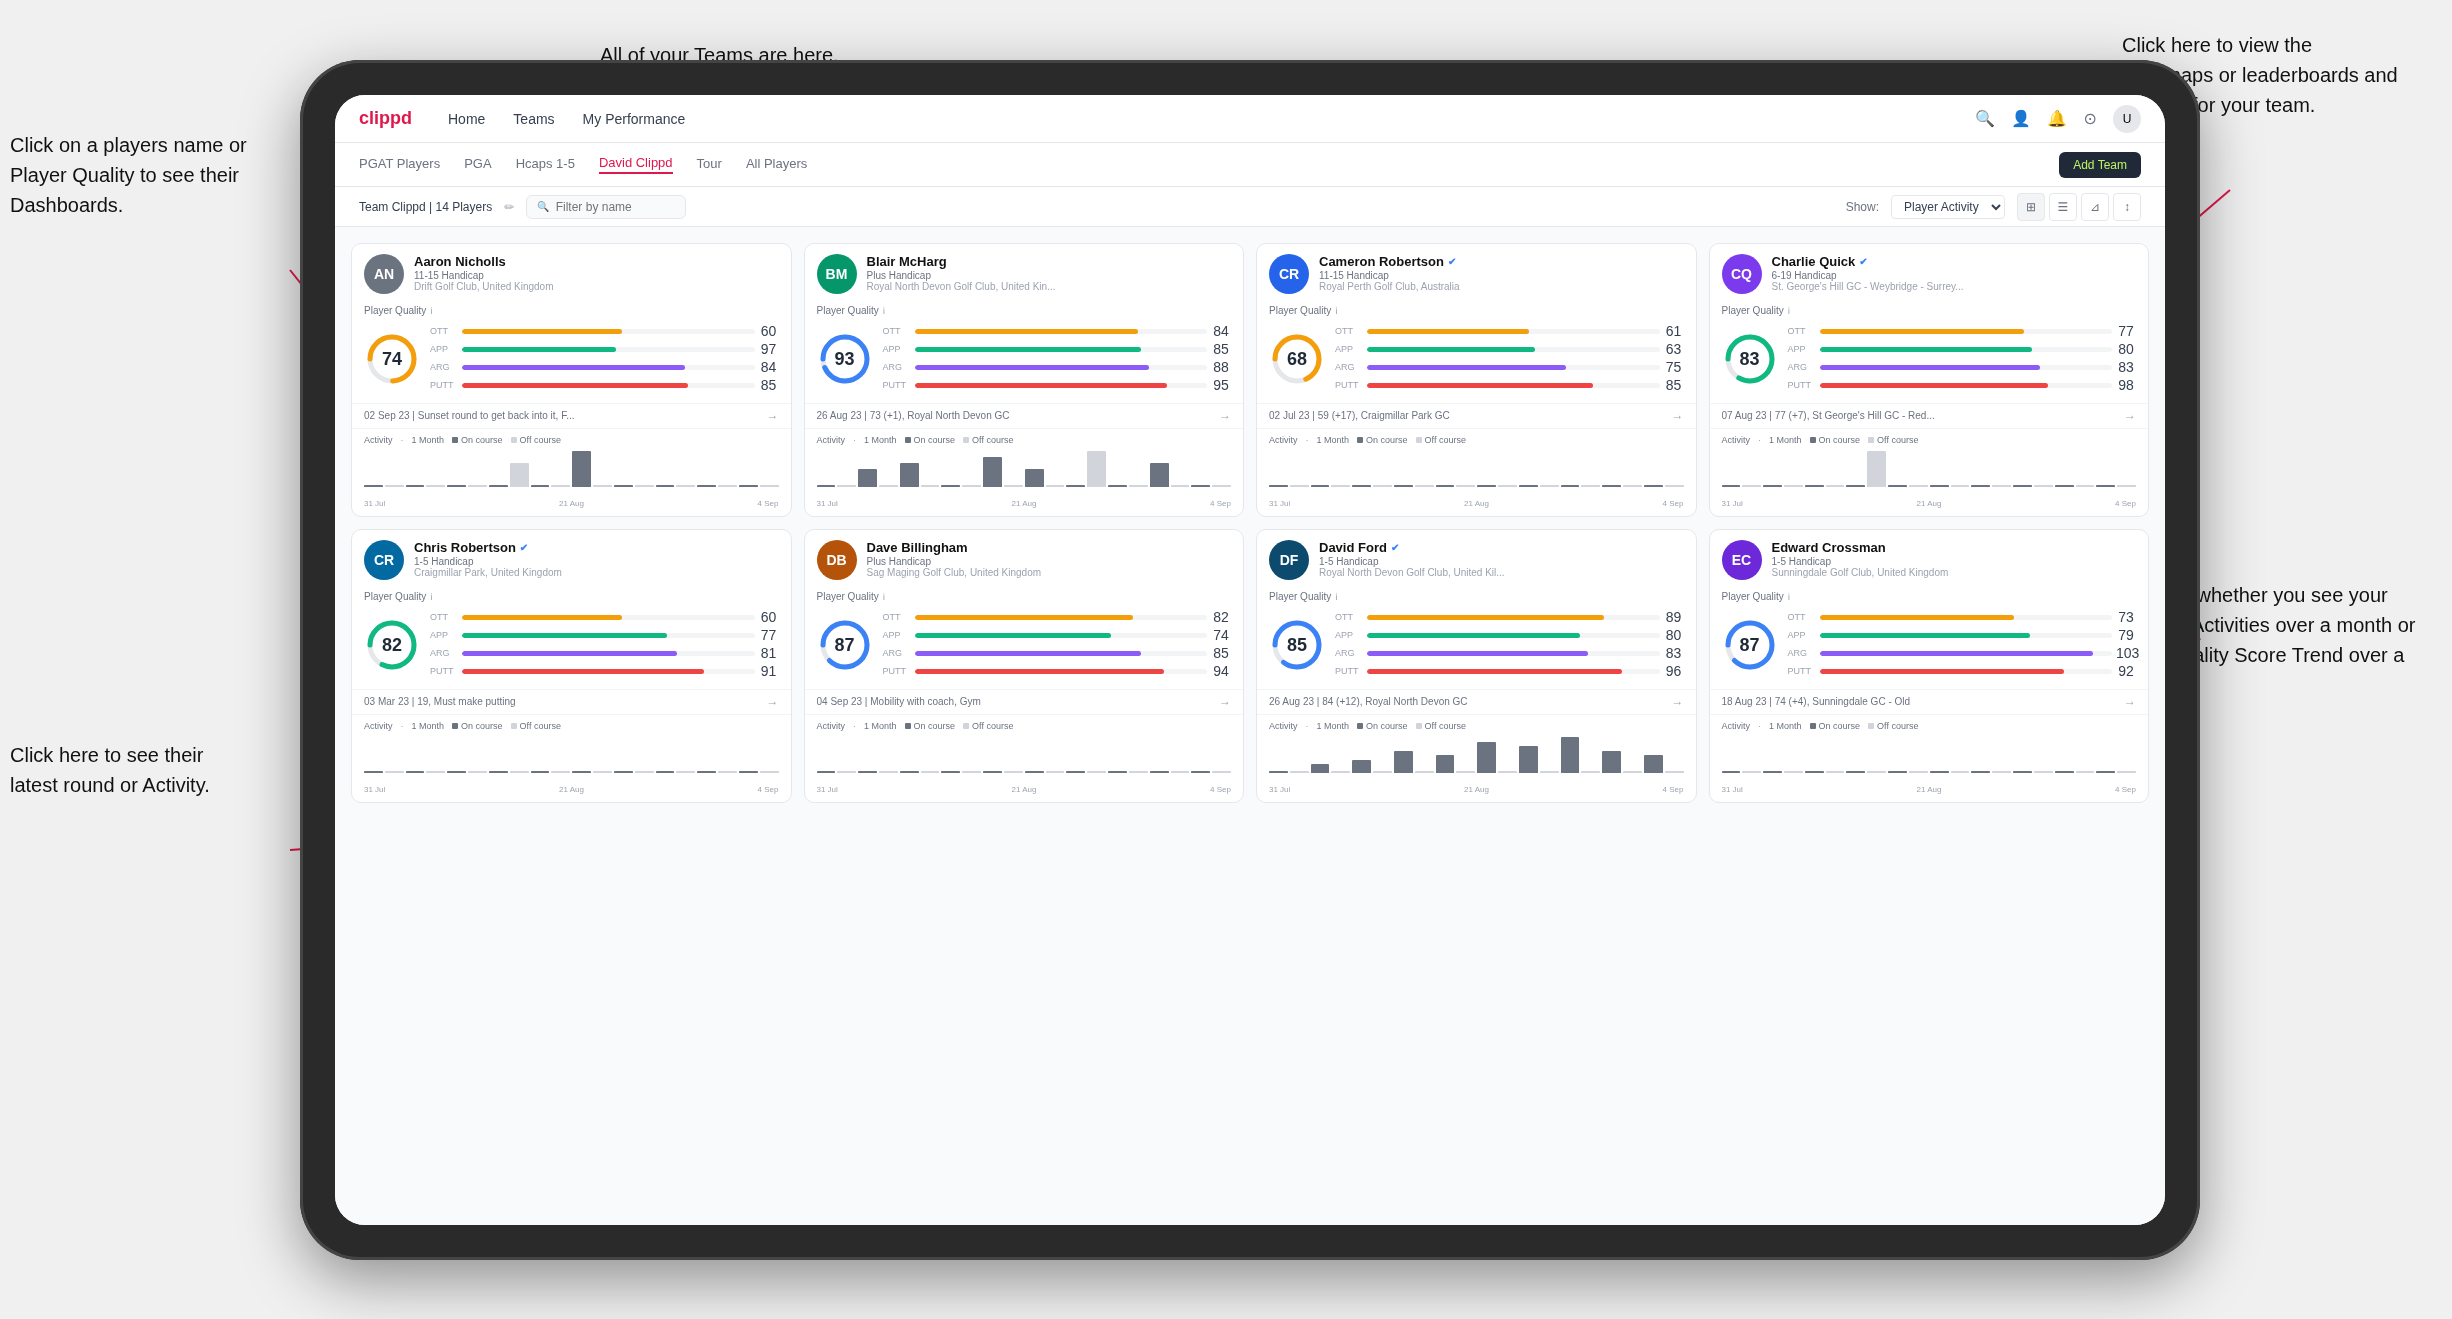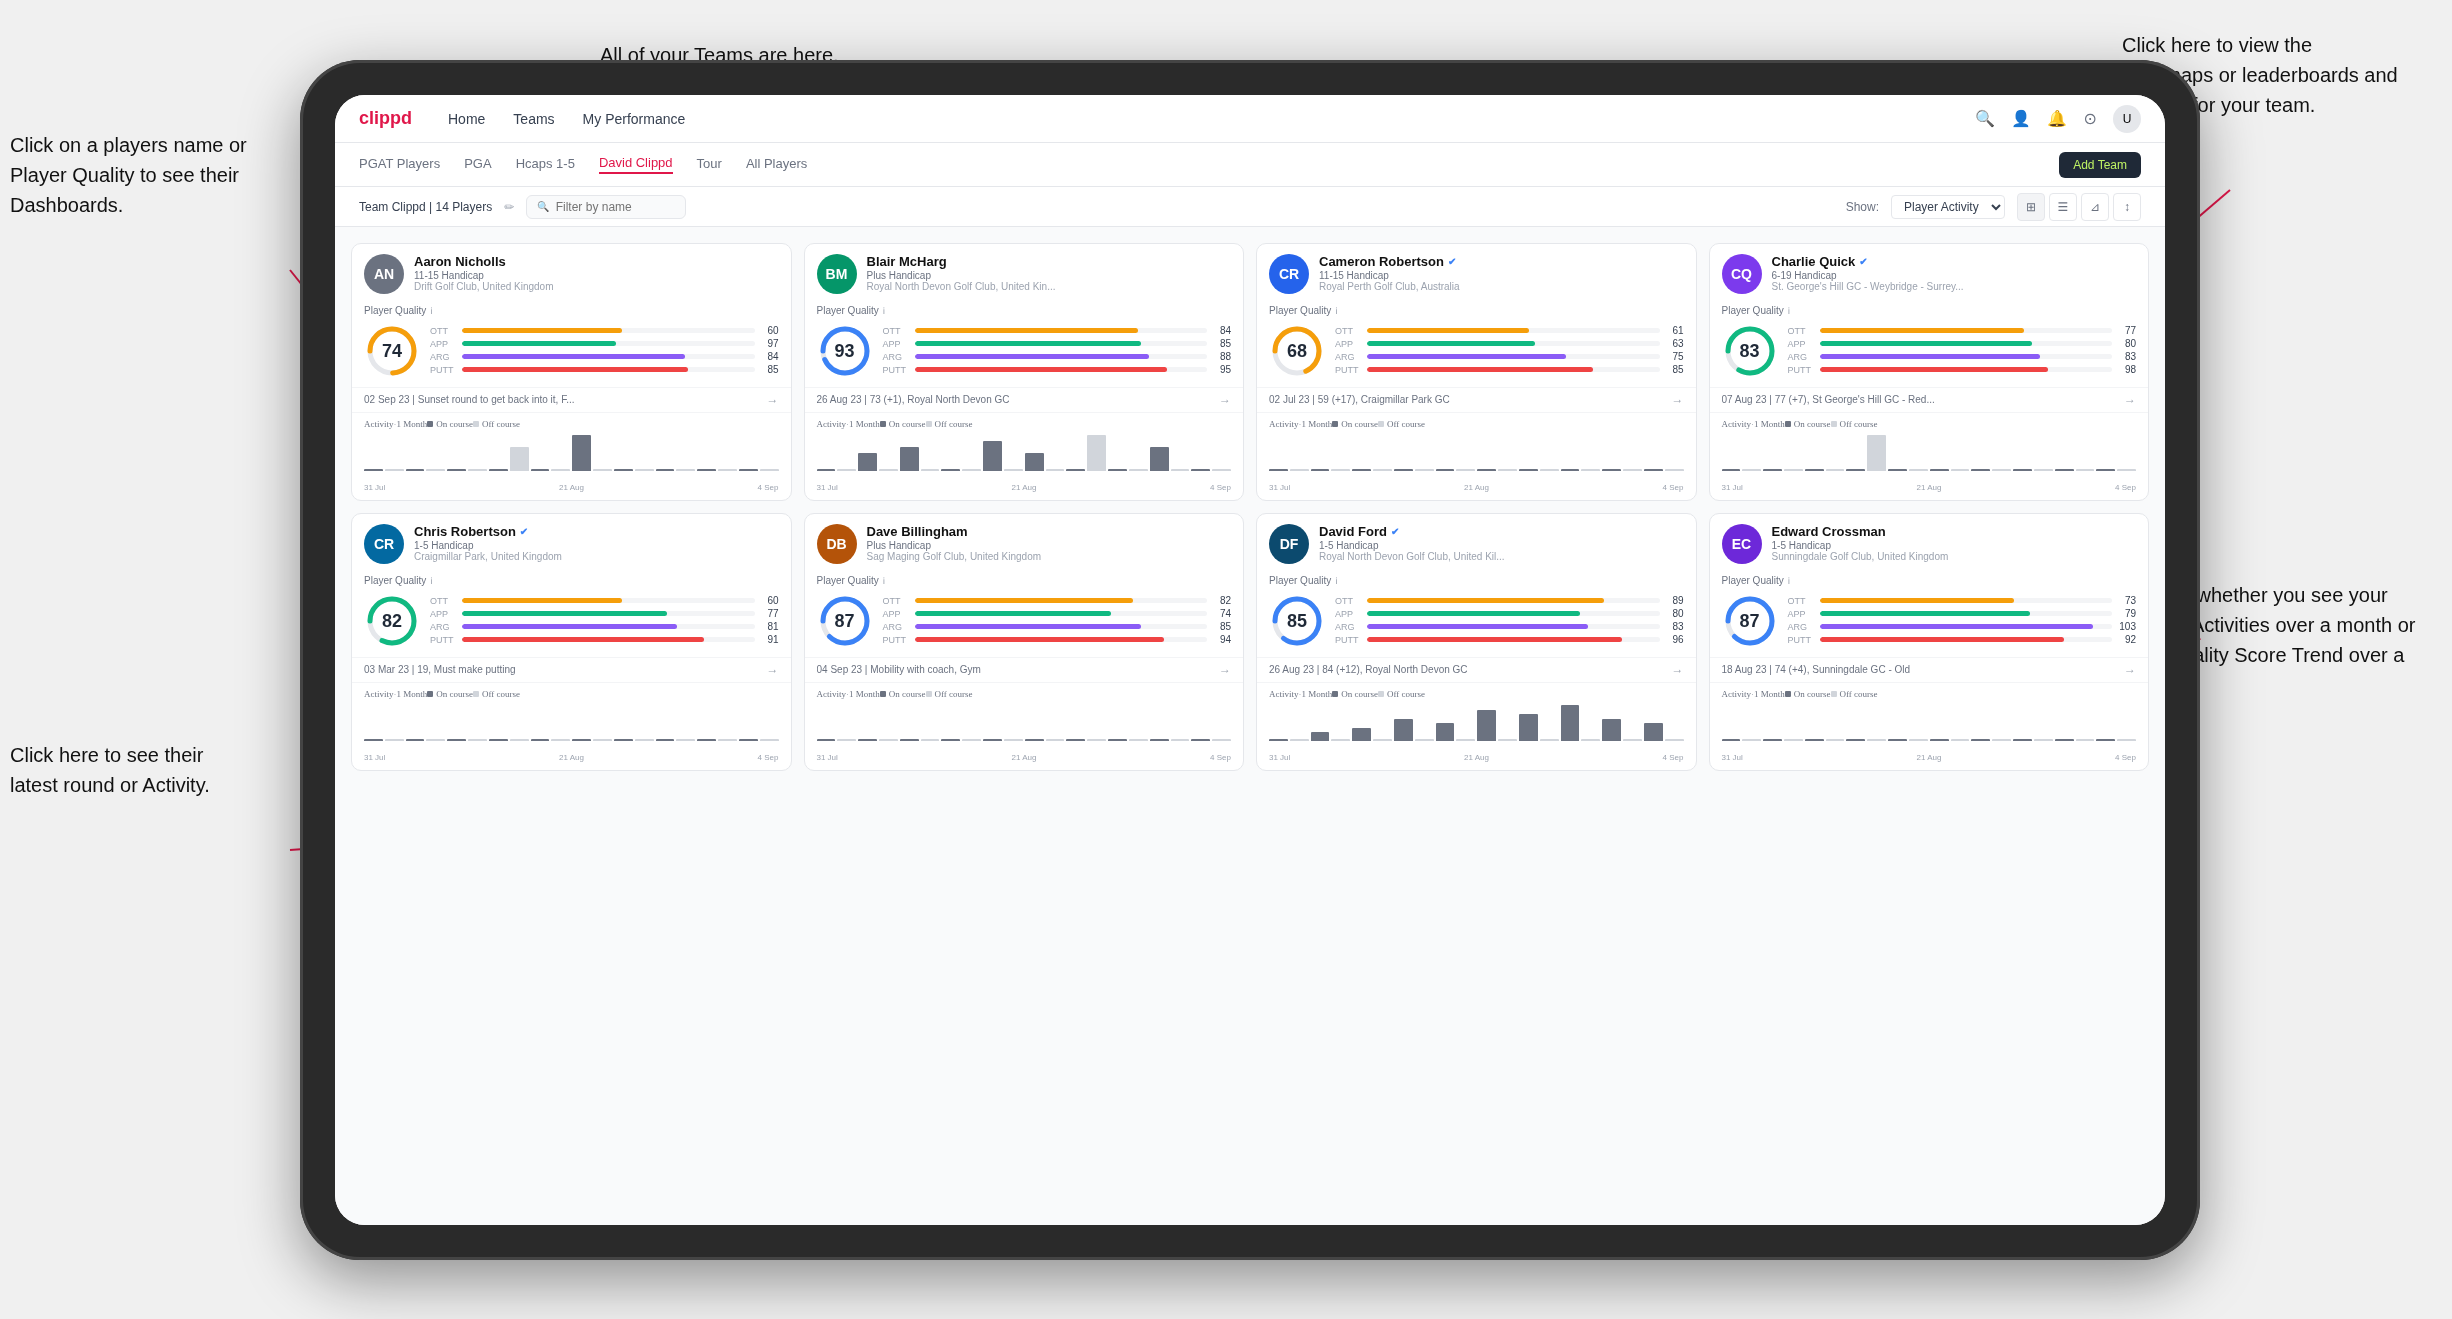--- a/index.html
+++ b/index.html
@@ -302,24 +302,24 @@
       height: 5px;
       background: #f3f4f6;
       border-radius: 3px;
       overflow: hidden;
     }
     .stat-bar-fill {
       height: 100%;
       border-radius: 3px;
     }
     .stat-value {
-      font-size: 10px;
+      font-size: 14px;
       color: #374151;
       width: 20px;
-      text-align: right;
+      text-align: center;
     }
 
     
     .recent-round {
       padding: 4px 12px 6px;
       display: flex;
       align-items: center;
       justify-content: space-between;
       border-top: 1px solid #f3f4f6;
     }
@@ -337,22 +337,22 @@
     }
 
     
     .activity-section {
       padding: 6px 12px 8px;
       border-top: 1px solid #f3f4f6;
     }
     .activity-header {
       display: flex;
       align-items: center;
+      gap: 8px;
       margin-bottom: 4px;
-      font-family: Liberation Serif, serif;
     }
     .activity-title {
       font-size: 9px;
       color: #6b7280;
     }
     .activity-dot {
       font-size: 9px;
       color: #9ca3af;
     }
     .activity-period {

